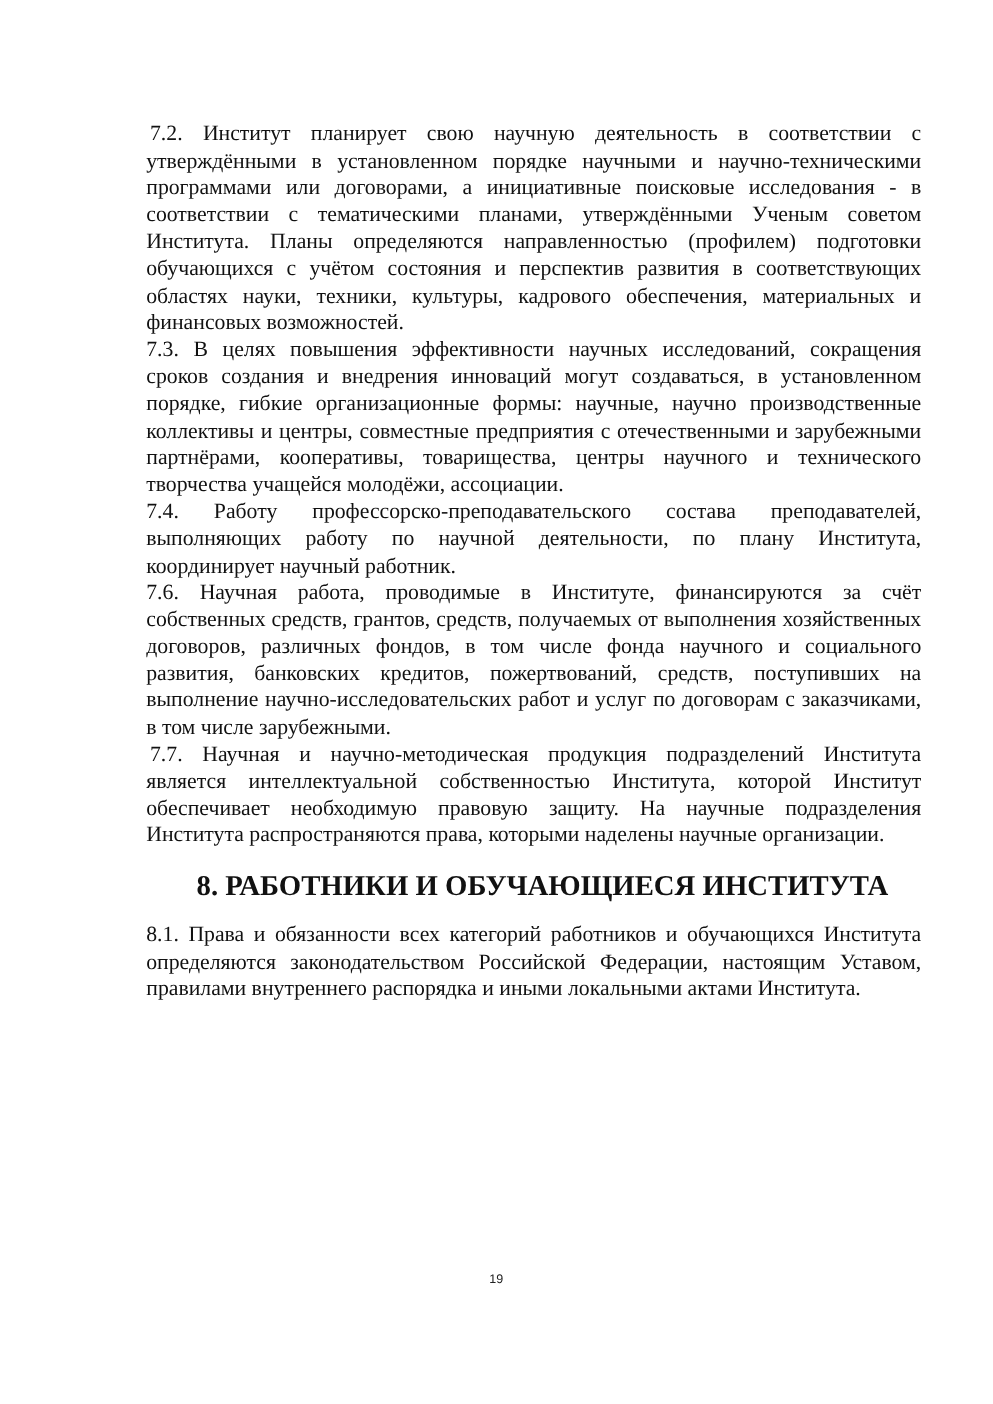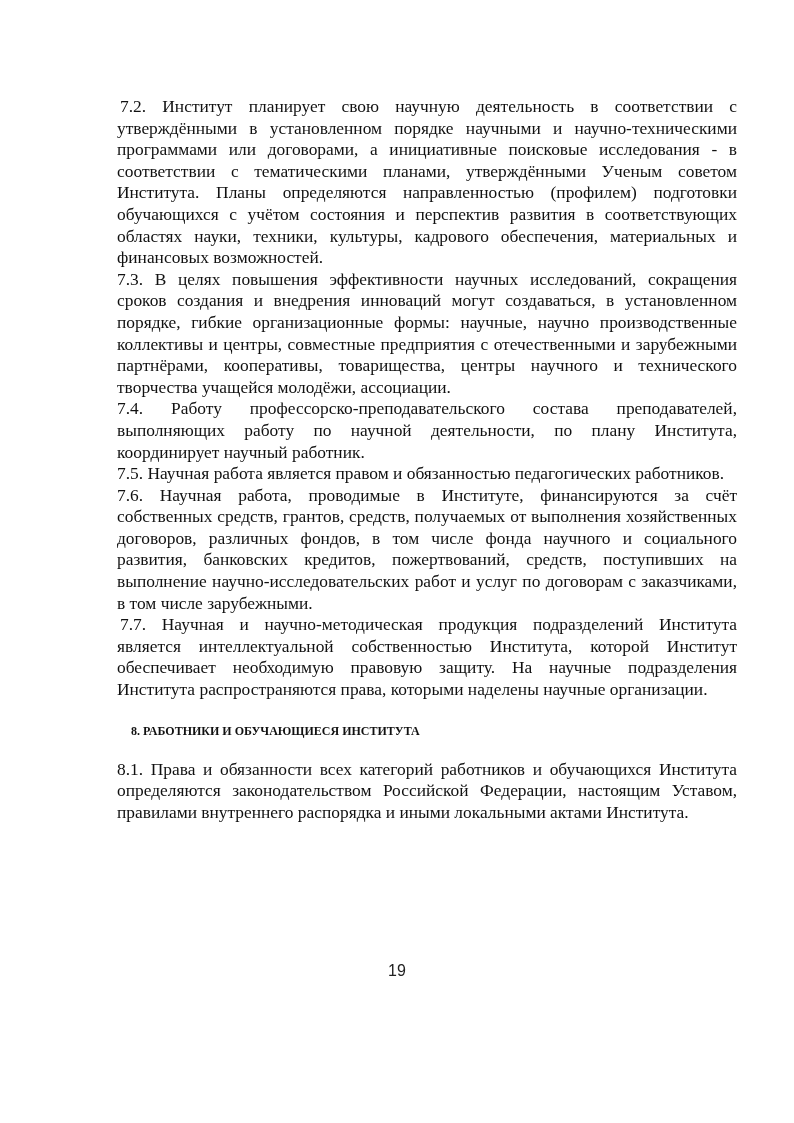--- a/index.html
+++ b/index.html
@@ -5,36 +5,35 @@
     html, body { margin: 0; padding: 0; background: #ffffff; }
     body { width: 794px; height: 1123px; position: relative; overflow: hidden; }
     .page {
       position: absolute; left: 117px; top: 96px; width: 620px;
       font-family: "Liberation Serif", serif;
       font-size: 17.4px; line-height: 21.6px; color: #111111;
     }
     .para { margin: 0; text-align: justify; text-align-last: left; }
     .para.indent1 { text-indent: 3px; }
     .heading {
-      margin: 19px 0 17px 0; font-weight: bold;
-      font-size: 12px; line-height: 22px; padding-left: 14px;
+      margin: 19px 0 17px 0; text-align: center; font-weight: bold;
+      font-size: 23px; line-height: 22px; padding-left: 14px;
     }
     .page-number {
-      position: absolute; left: 0; width: 794px; top: 962px; text-align: center;
-      font-family: "Liberation Sans", sans-serif; font-size: 16px; color: #222222;
+      position: absolute; left: 0; width: 794px; top: 1018px; text-align: center;
+      font-family: "Liberation Sans", sans-serif; font-size: 10px; color: #222222;
     }
   </style>
 </head>
 <body>
 
 <div class="page">
   <p class="para indent1">7.2. Институт планирует свою научную деятельность в соответствии с утверждёнными в установленном порядке научными и научно-техническими программами или договорами, а инициативные поисковые исследования - в соответствии с тематическими планами, утверждёнными Ученым советом Института. Планы определяются направленностью (профилем) подготовки обучающихся с учётом состояния и перспектив развития в соответствующих областях науки, техники, культуры, кадрового обеспечения, материальных и финансовых возможностей.</p>
   <p class="para">7.3. В целях повышения эффективности научных исследований, сокращения сроков создания и внедрения инноваций могут создаваться, в установленном порядке, гибкие организационные формы: научные, научно производственные коллективы и центры, совместные предприятия с отечественными и зарубежными партнёрами, кооперативы, товарищества, центры научного и технического творчества учащейся молодёжи, ассоциации.</p>
   <p class="para">7.4. Работу профессорско-преподавательского состава преподавателей, выполняющих работу по научной деятельности, по плану Института, координирует  научный работник.</p>
-  <p class="para">7.5. Научная работа является правом и обязанностью педагогических работников.</p>
   <p class="para">7.6. Научная работа, проводимые в Институте, финансируются за счёт собственных средств, грантов, средств, получаемых от выполнения хозяйственных договоров, различных фондов, в том числе фонда научного и социального развития, банковских кредитов, пожертвований, средств, поступивших на выполнение научно-исследовательских работ и услуг по договорам с заказчиками, в том числе зарубежными.</p>
   <p class="para indent1">7.7. Научная и научно-методическая продукция подразделений Института является интеллектуальной собственностью Института, которой Институт обеспечивает необходимую правовую защиту. На научные подразделения Института распространяются права, которыми наделены научные организации.</p>
 
   <h2 class="heading">8. РАБОТНИКИ И ОБУЧАЮЩИЕСЯ ИНСТИТУТА</h2>
 
   <p class="para">8.1. Права и обязанности всех категорий работников и обучающихся Института определяются законодательством Российской Федерации, настоящим Уставом, правилами внутреннего распорядка и иными локальными актами Института.</p>
 </div>
 
 <div class="page-number">19</div>
 

